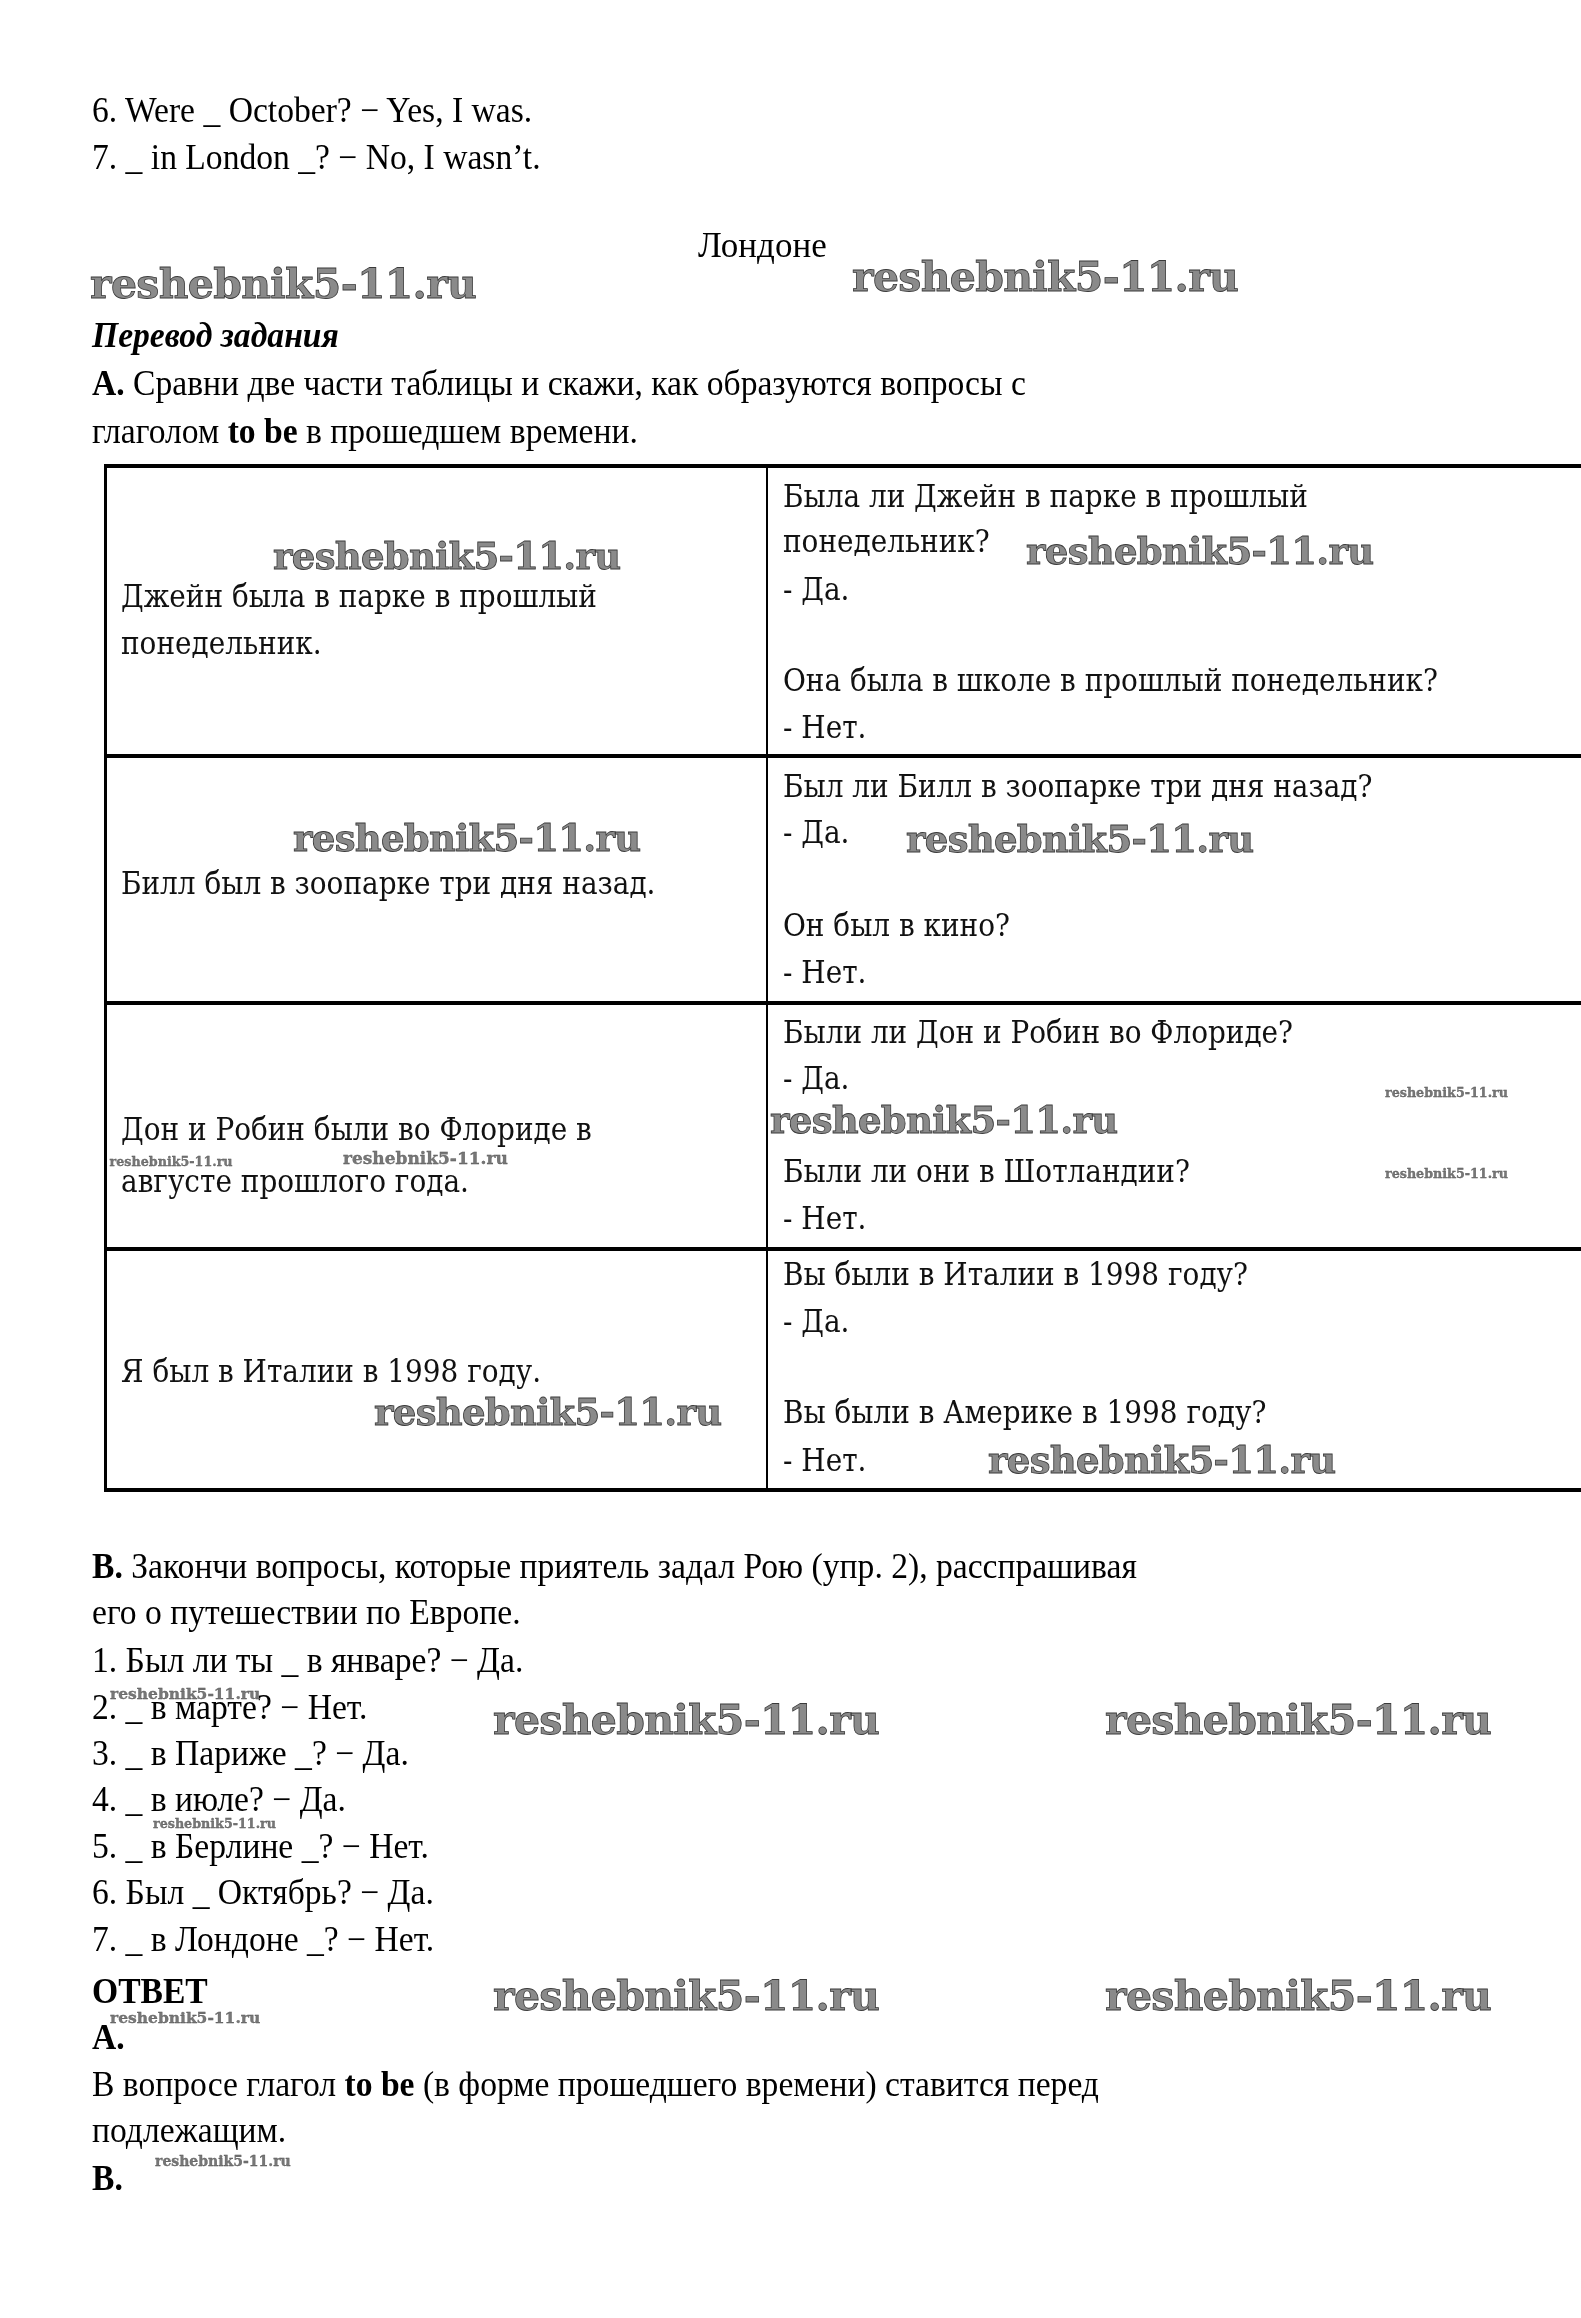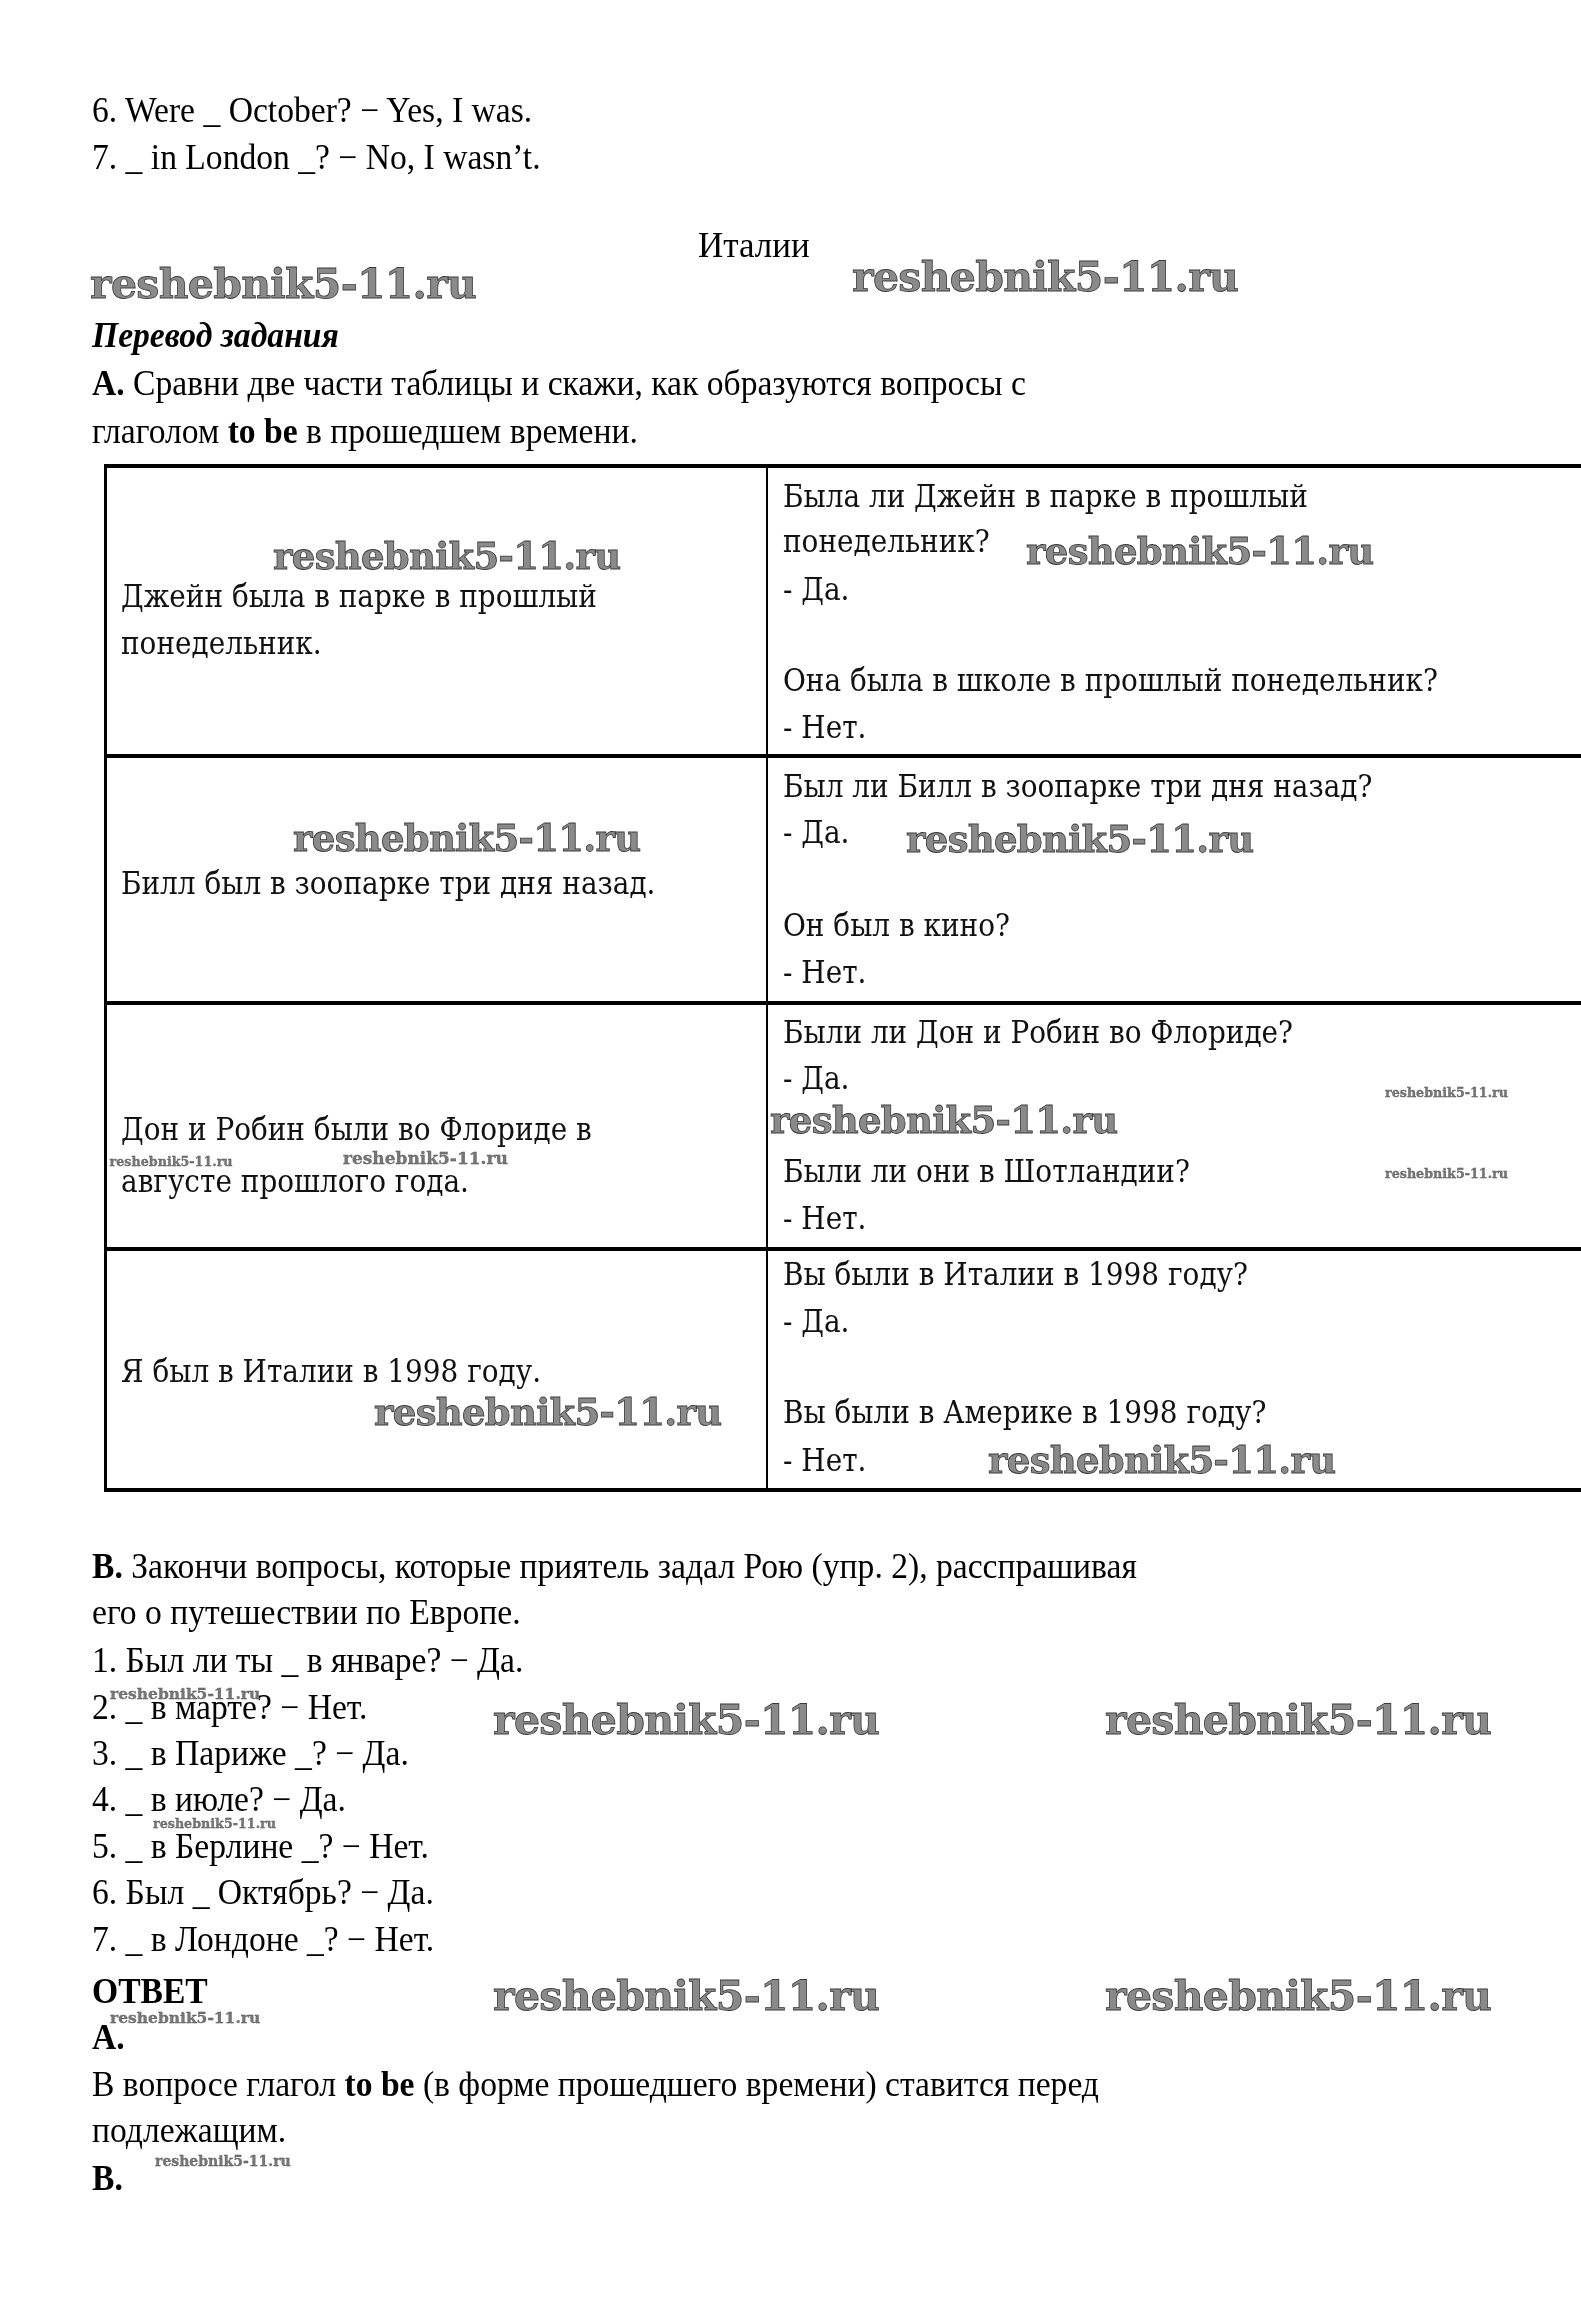--- a/index.html
+++ b/index.html
@@ -32,21 +32,21 @@
     line-height: 39px; white-space: nowrap; color: #111;
     transform: scaleX(0.9); transform-origin: left center;
   }
 </style>
 </head>
 <body>
 
 <div class="line" style="top:90px;">6. Were _ October? − Yes, I was.</div>
 <div class="line" style="top:137px;">7. _ in London _? − No, I wasn’t.</div>
 
-<div class="center" style="left:698px; top:225px;">Италии</div>
+<div class="center" style="left:698px; top:225px;">Лондоне</div>
 
 <div class="wm big" style="left:90px; top:260px;">reshebnik5-11.ru</div>
 <div class="wm big" style="left:852px; top:253px;">reshebnik5-11.ru</div>
 
 <div class="line italic-bold" style="top:315px;">Перевод задания</div>
 
 <div class="line" style="top:363px;">
   <span class="bold">A.</span><span> Сравни две части таблицы и скажи, как образуются вопросы с</span>
 </div>
 <div class="line" style="top:411px;">

